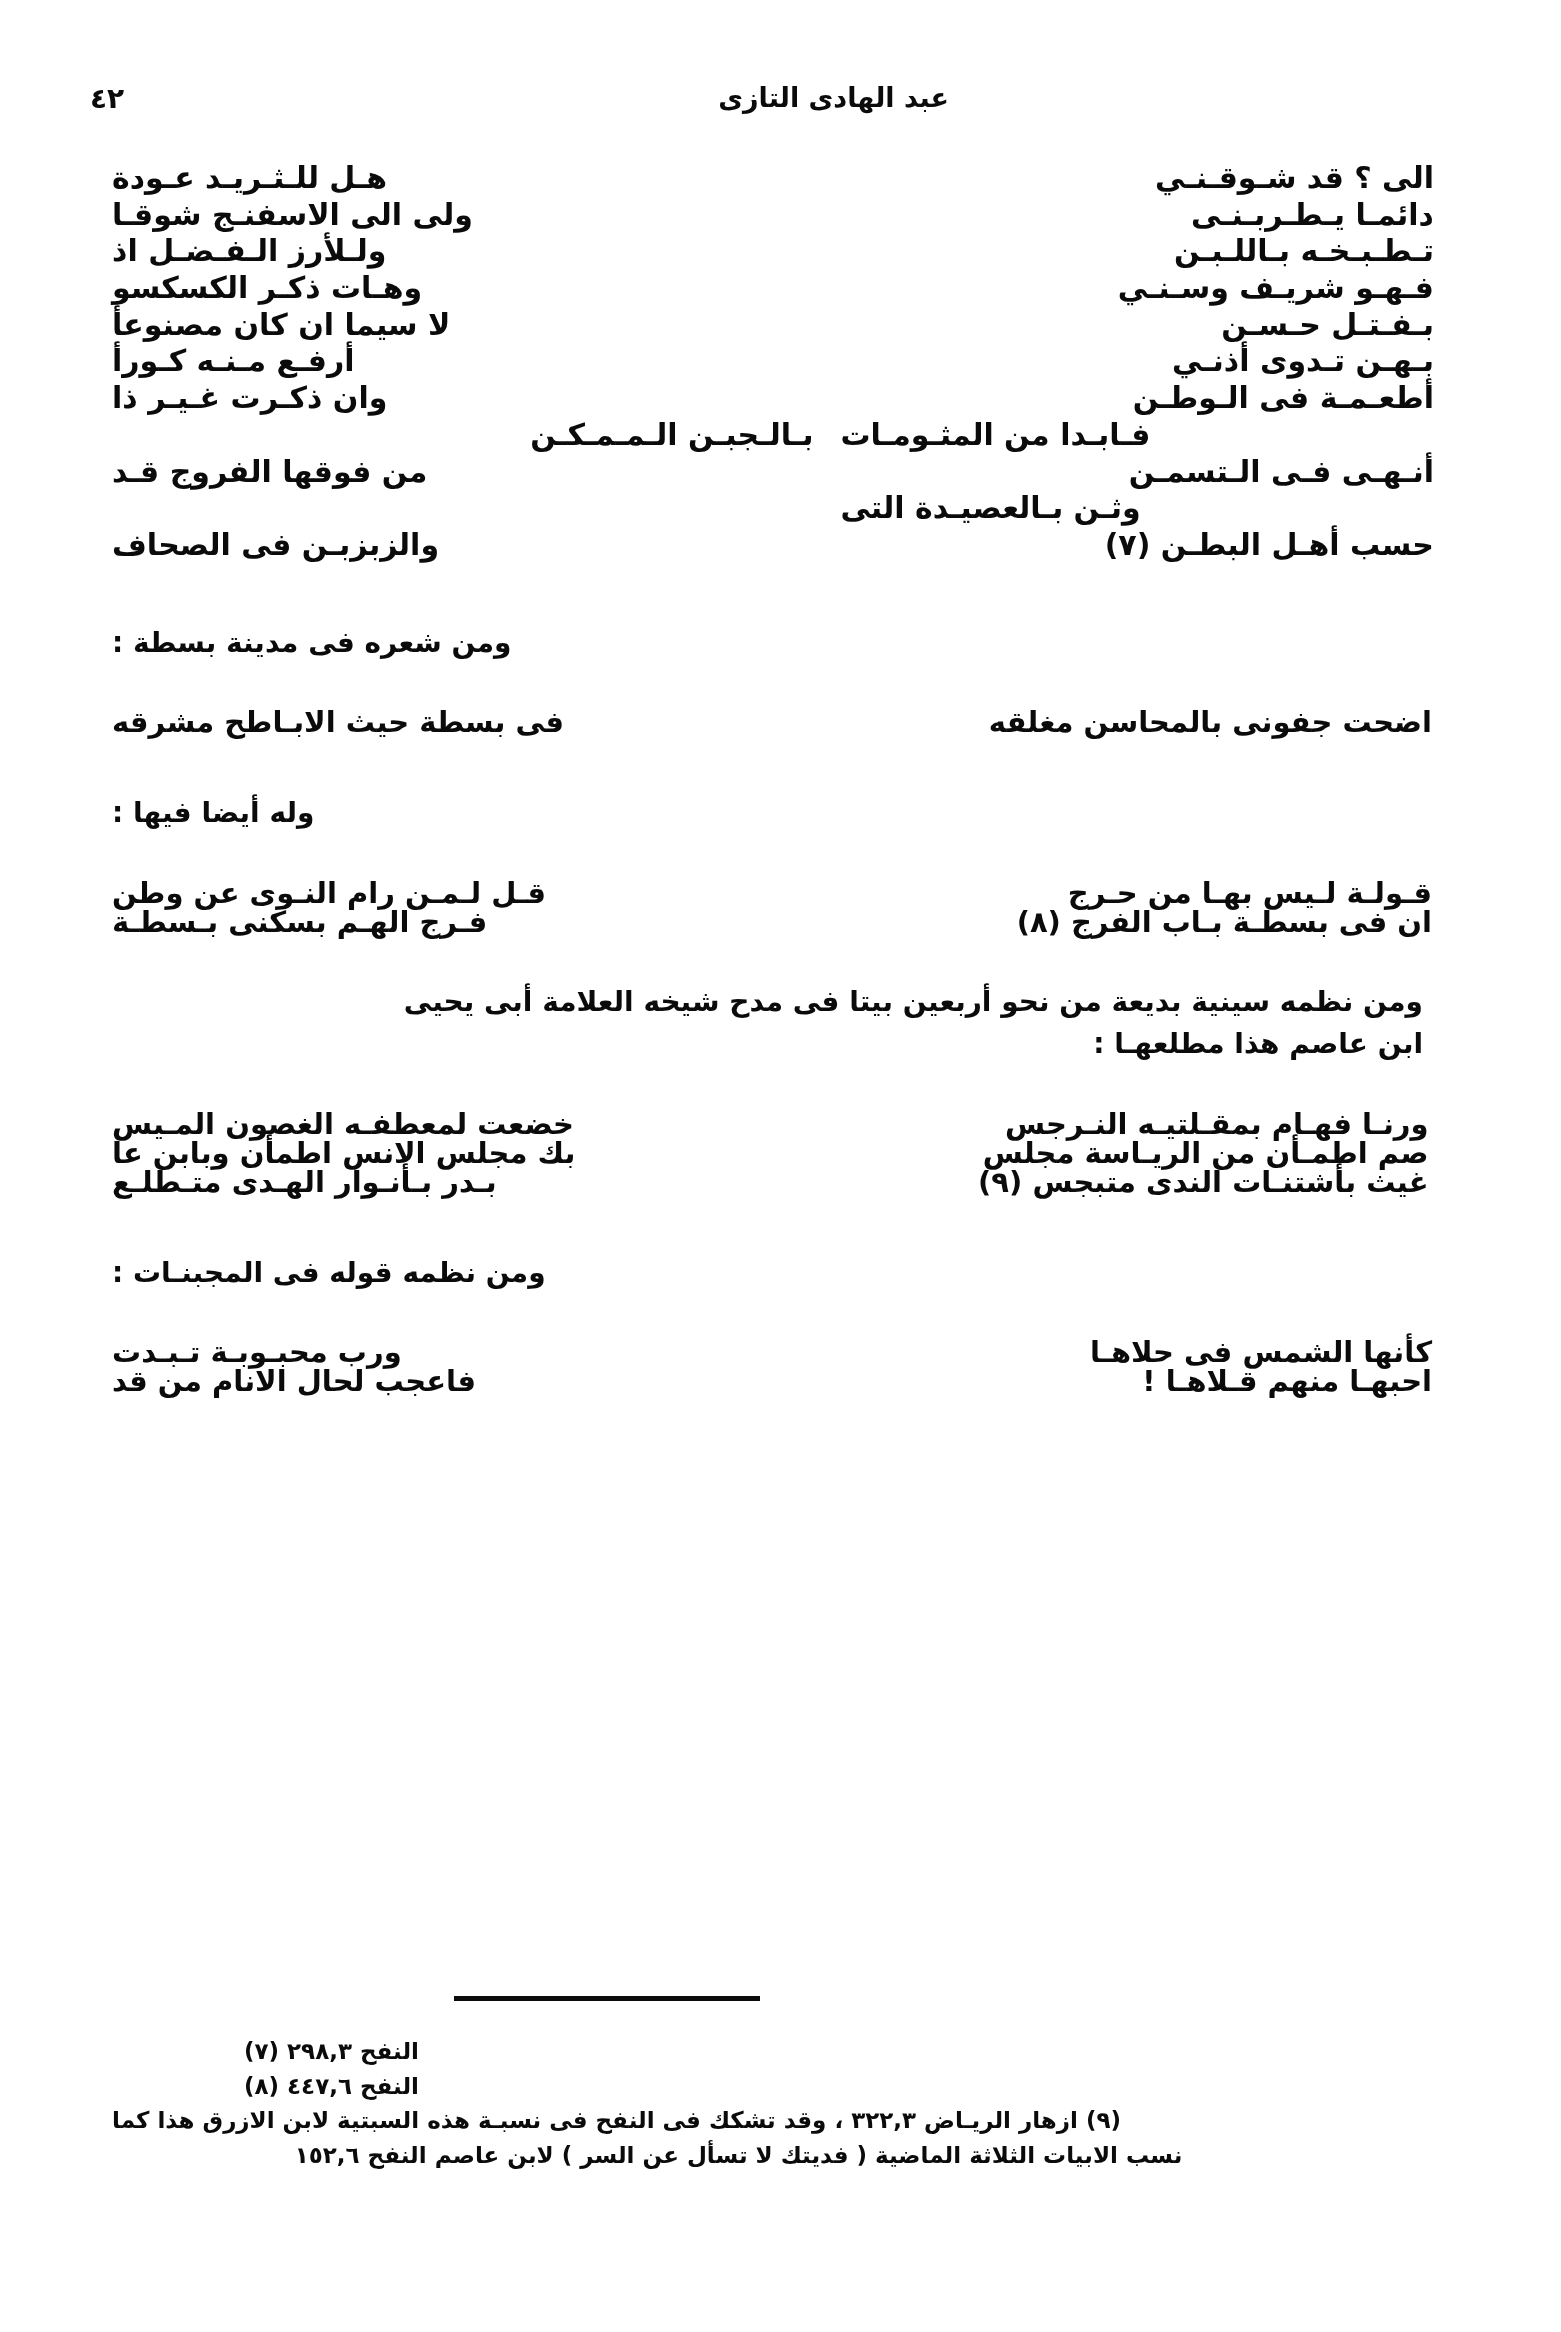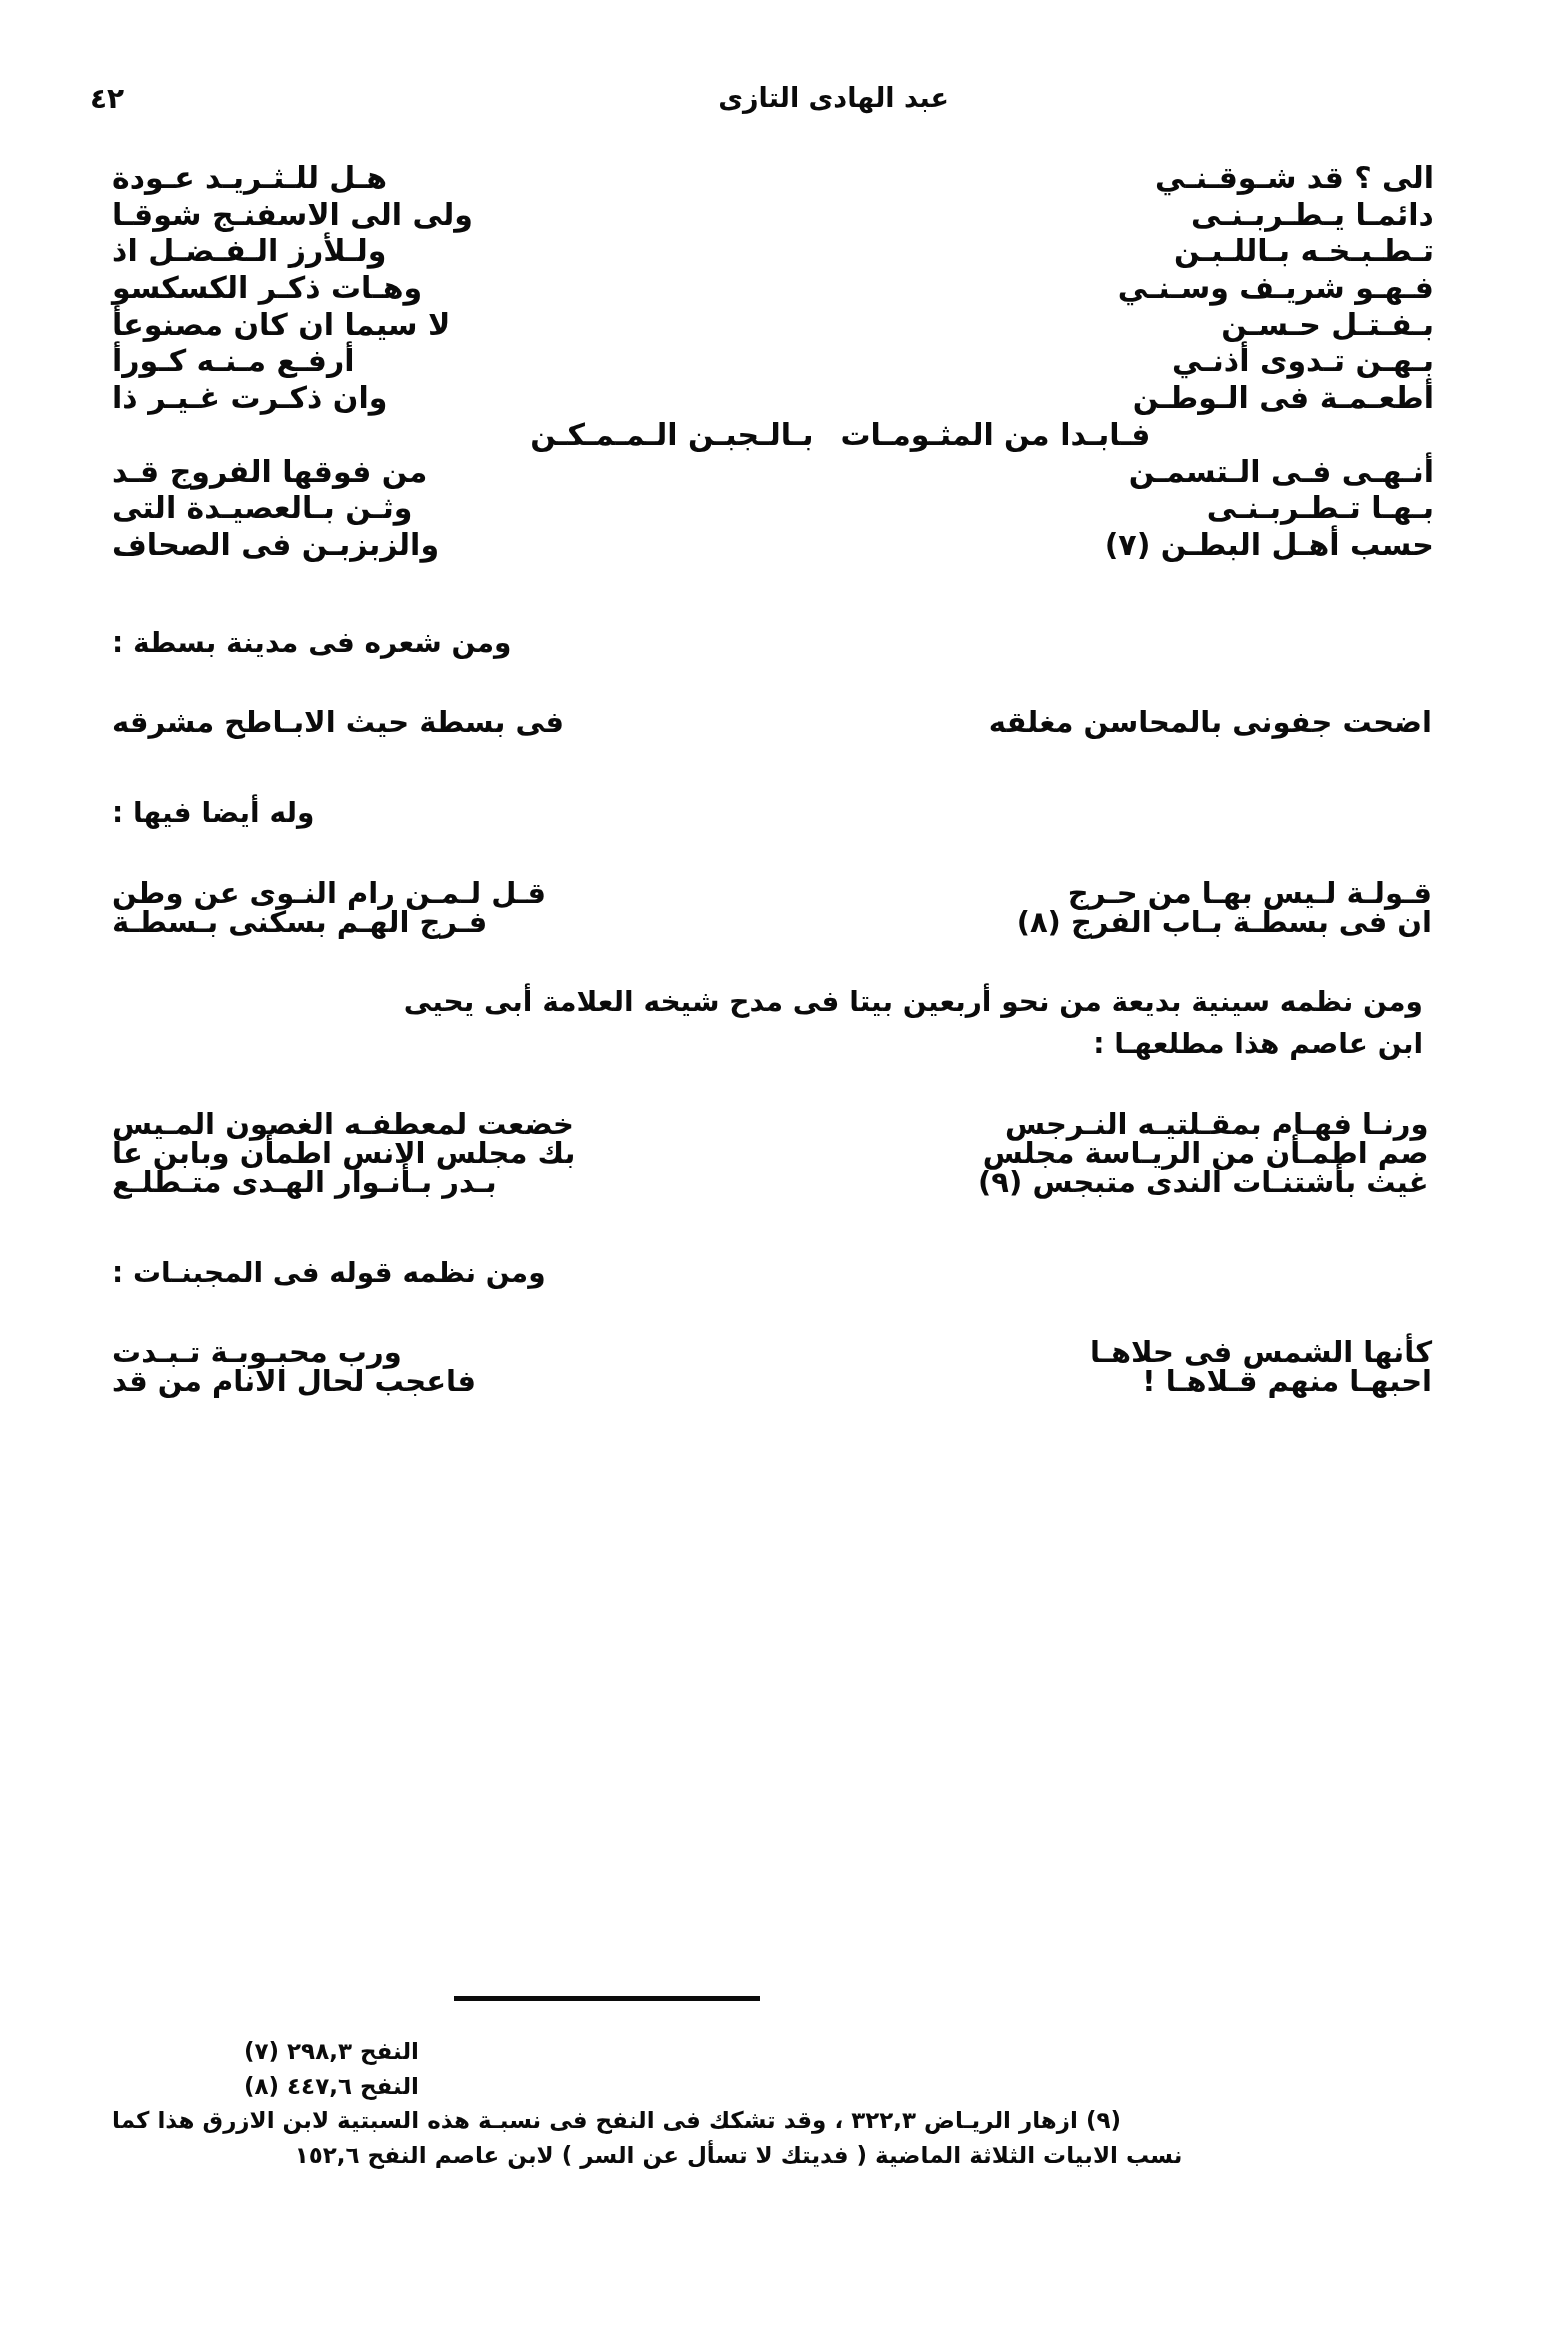--- a/index.html
+++ b/index.html
@@ -194,21 +194,20 @@
       </div>
       <div class="verse">
         <div class="hemi hemi-a">فـابـدا من المثـومـات</div>
         <div class="hemi hemi-b">بـالـجبـن   الـمـمـكـن</div>
       </div>
       <div class="verse">
         <div class="hemi hemi-b">أنـهـى فـى الـتسمـن</div>
         <div class="hemi hemi-a">من فوقها الفروج قـد</div>
       </div>
       <div class="verse">
-        <div class="hemi hemi-b">بـهـا   تـطـربـنـى</div>
         <div class="hemi hemi-a">وثـن بـالعصيـدة التى</div>
       </div>
       <div class="verse">
         <div class="hemi hemi-b">حسب أهـل البطـن (٧)</div>
         <div class="hemi hemi-a">والزبزبـن فى الصحاف</div>
       </div>
     </div>
 
     <div class="spacer-lg"></div>
 

